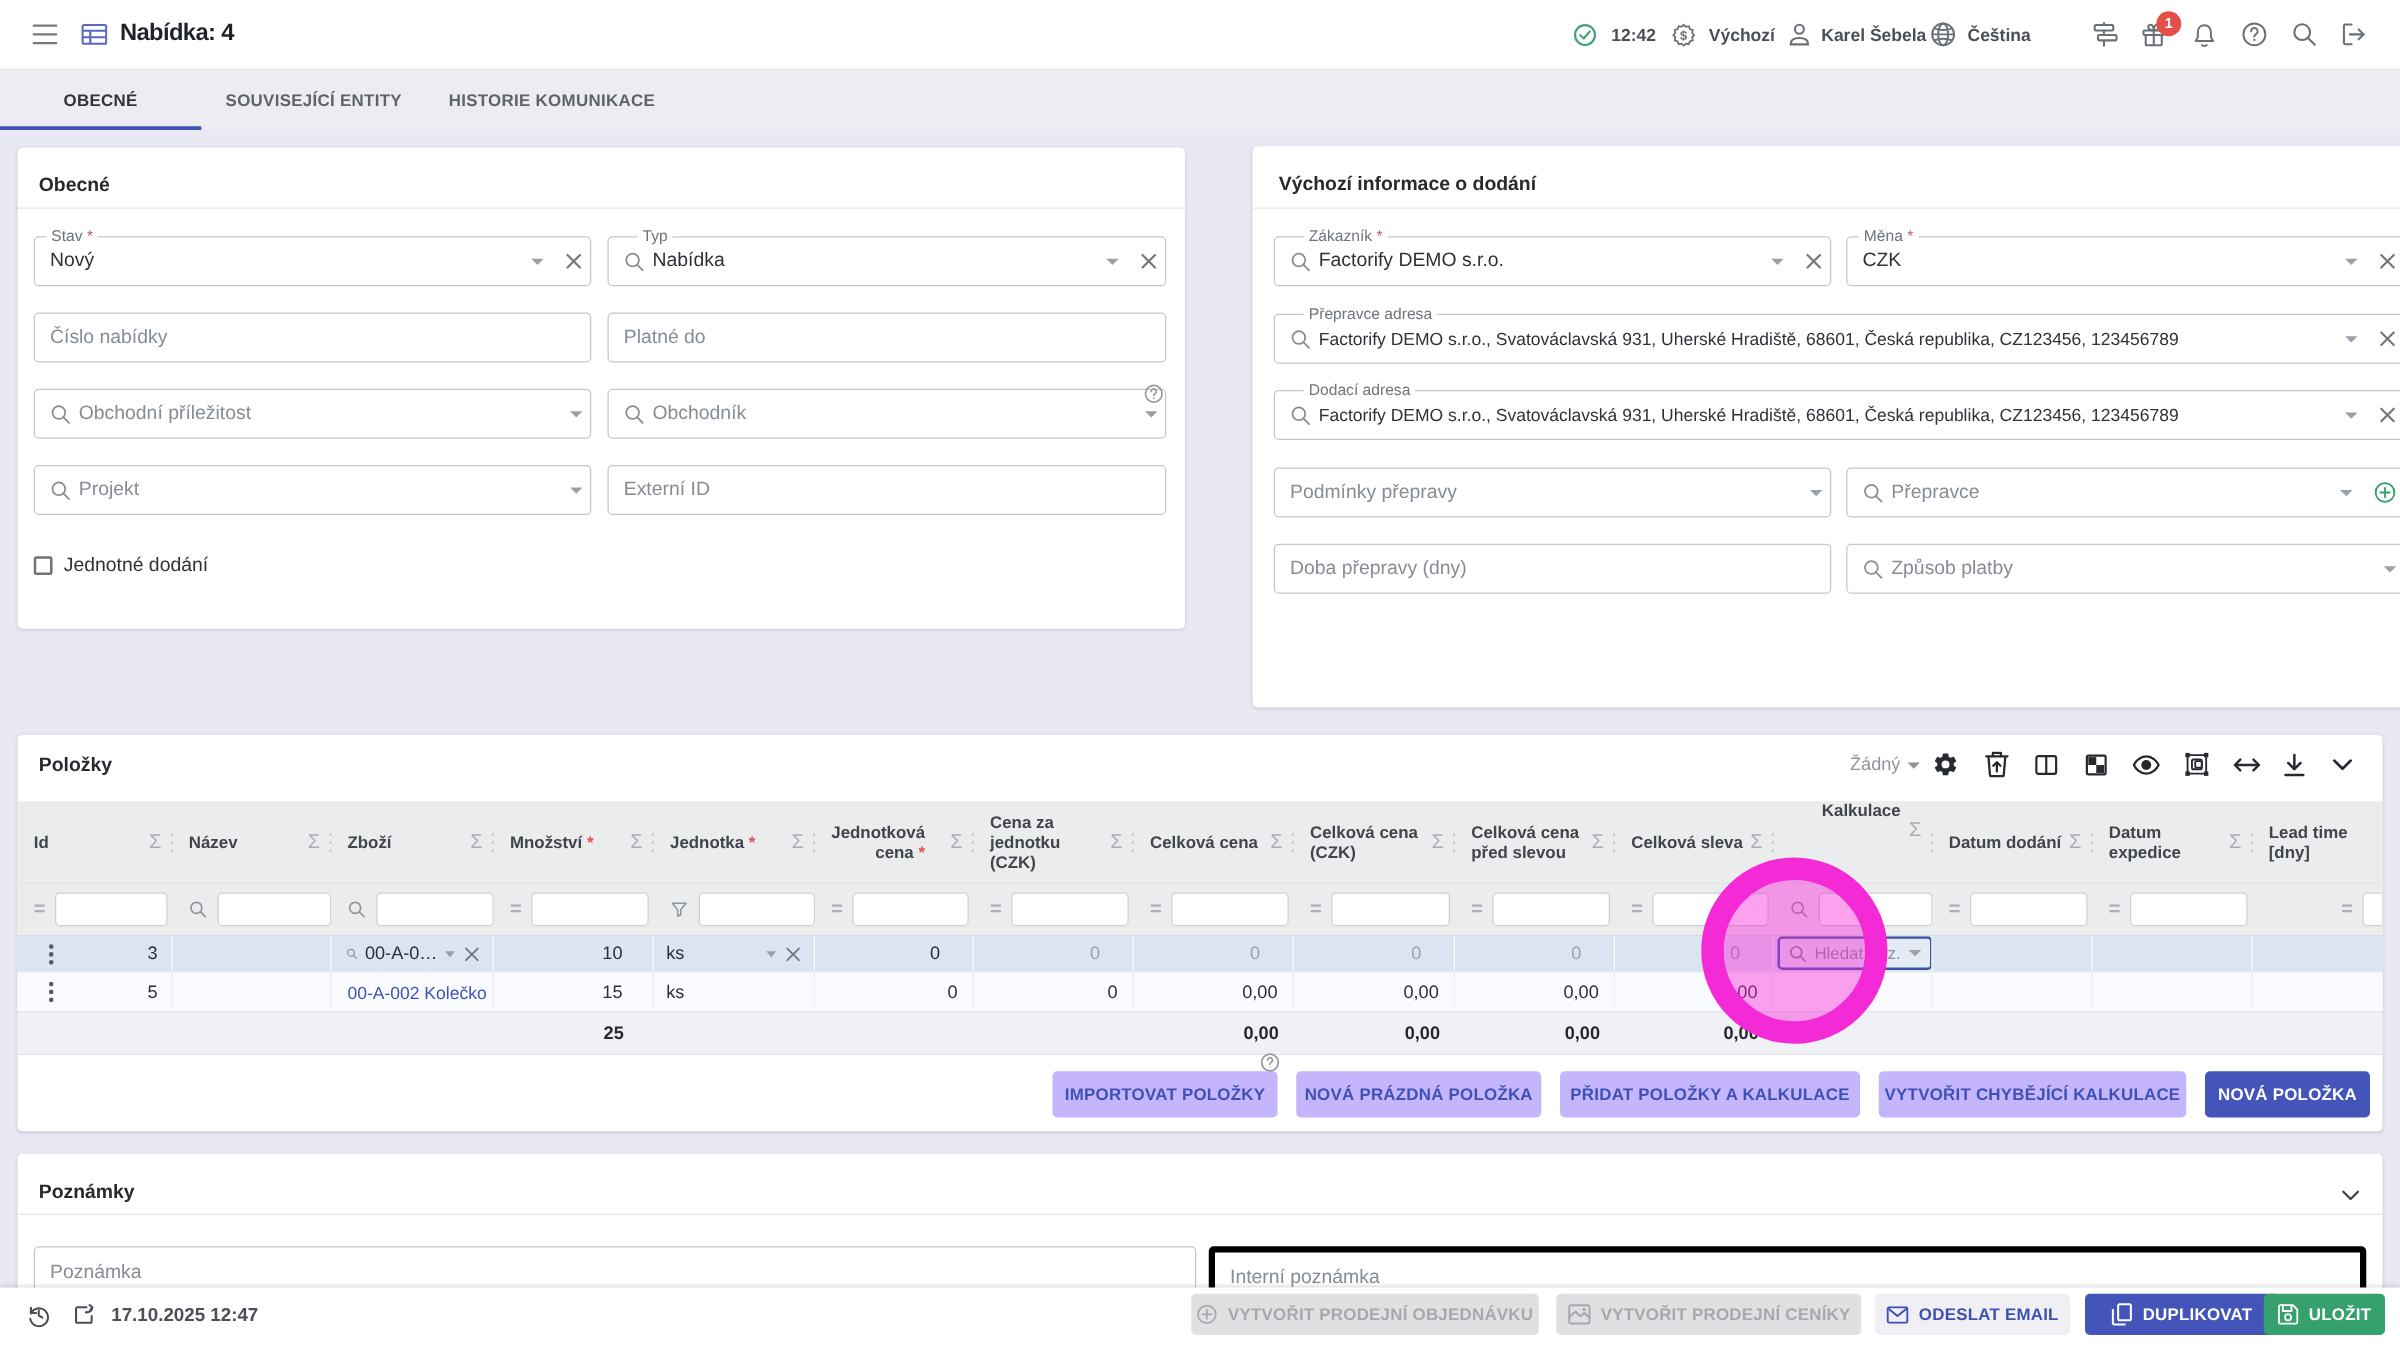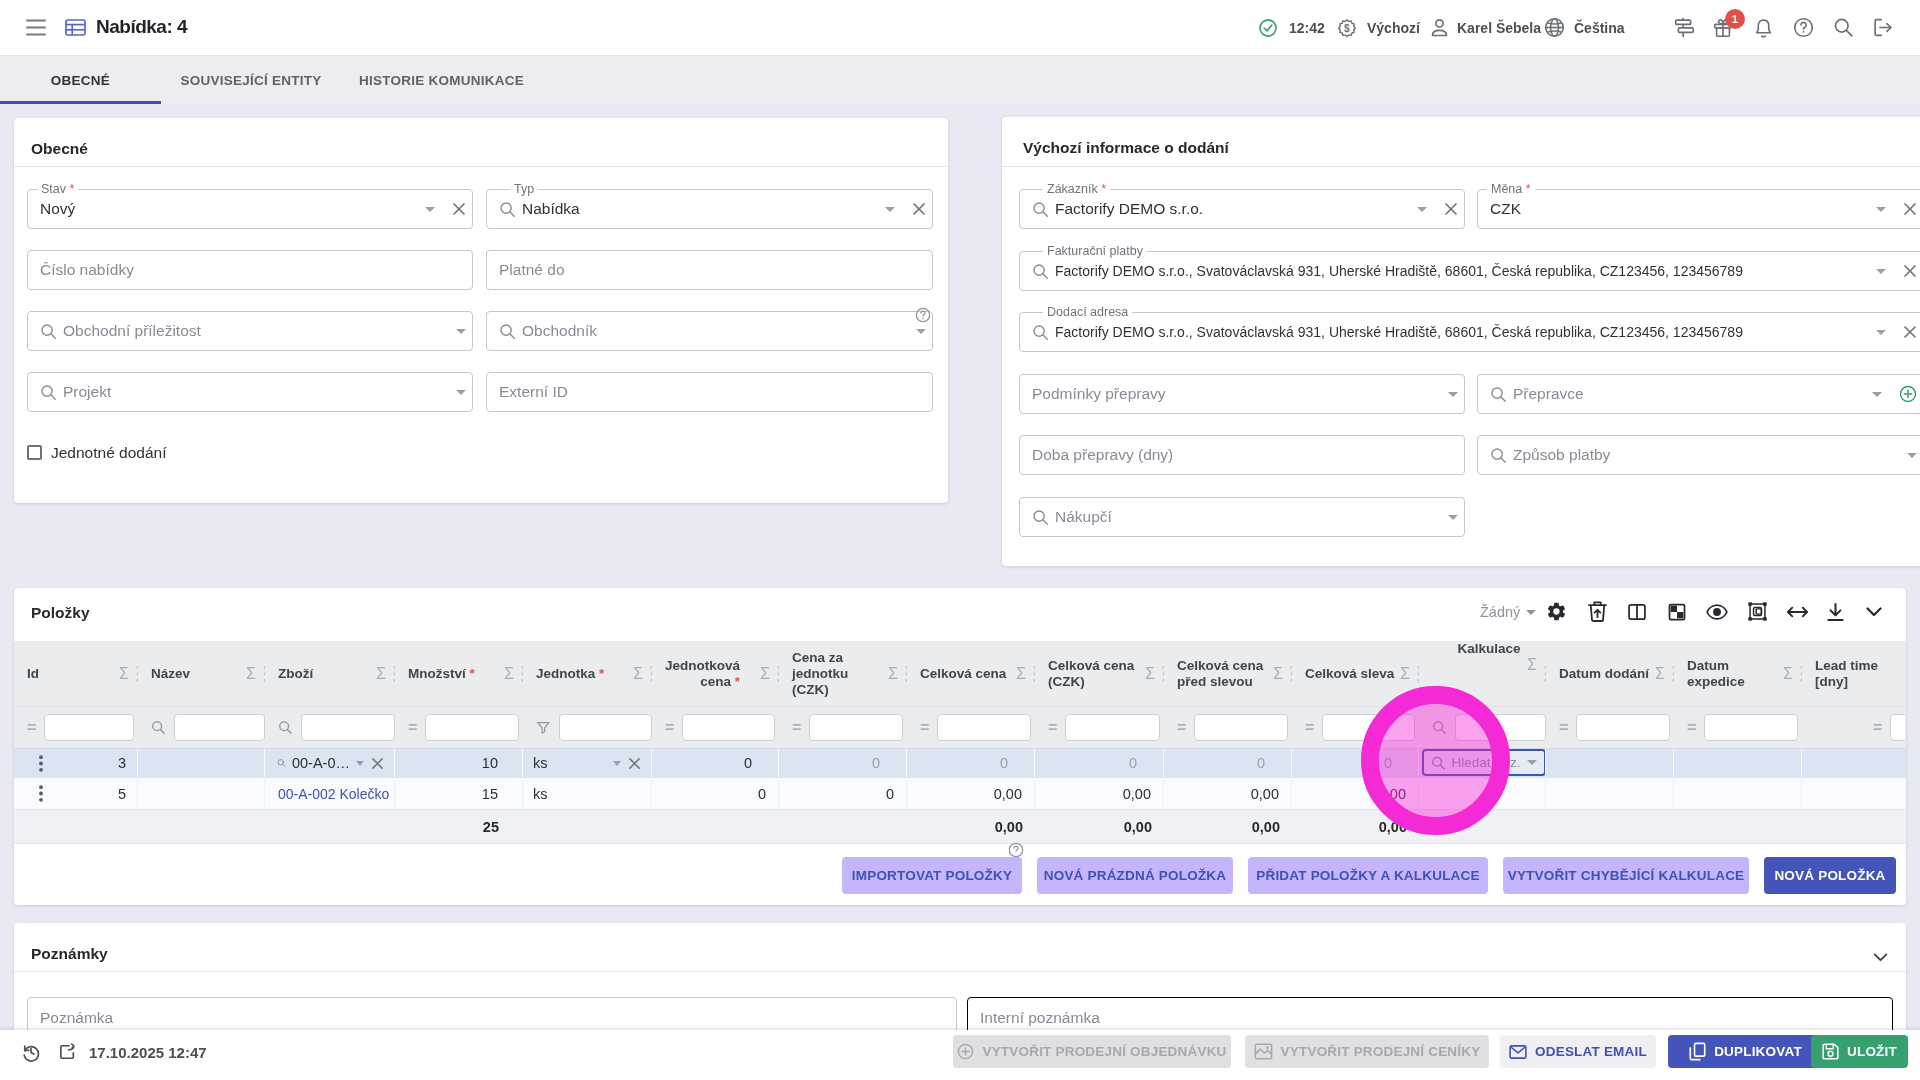--- a/index.html
+++ b/index.html
@@ -249,21 +249,21 @@
         <span class="caret"></span>
         <svg class="ic" width="14" height="14" viewBox="0 0 14 14">
           <g stroke="#72777e" stroke-width="1.7" stroke-linecap="round">
             <line x1="2" y1="2" x2="12" y2="12"></line>
             <line x1="12" y1="2" x2="2" y2="12"></line>
           </g>
         </svg>
       </span>
   </div>
   <div class="fld" style="left:17px;top:134px;width:905px;">
-    <span class="lbl lbl2">Fakturační platby</span>
+    <span class="lbl lbl2">Přepravce adresa</span>
     <svg class="ic" style="margin-right:6px;" width="17" height="17" viewBox="0 0 24 24">
         <g fill="none" stroke="#878d95" stroke-width="2" stroke-linecap="round">
           <circle cx="10" cy="10" r="7.2"></circle>
           <line x1="15.3" y1="15.3" x2="21.5" y2="21.5"></line>
         </g>
       </svg>
       <span style="font-size:14px;">Factorify DEMO s.r.o., Svatováclavská 931, Uherské Hradiště, 68601, Česká republika, CZ123456, 123456789</span>
     <span class="fr">
         <span class="caret"></span>
         <svg class="ic" width="14" height="14" viewBox="0 0 14 14">
@@ -322,32 +322,20 @@
       <span class="ph">Doba přepravy (dny)</span>
     </div>
   <div class="fld" style="left:475px;top:318px;width:447px;">
     <svg class="ic" style="margin-right:6px;" width="17" height="17" viewBox="0 0 24 24">
         <g fill="none" stroke="#878d95" stroke-width="2" stroke-linecap="round">
           <circle cx="10" cy="10" r="7.2"></circle>
           <line x1="15.3" y1="15.3" x2="21.5" y2="21.5"></line>
         </g>
       </svg>
       <span class="ph">Způsob platby</span>
-    <span class="fr">
-        <span class="caret"></span>
-      </span>
-  </div>
-  <div class="fld" style="left:17px;top:380px;width:446px;">
-    <svg class="ic" style="margin-right:6px;" width="17" height="17" viewBox="0 0 24 24">
-        <g fill="none" stroke="#878d95" stroke-width="2" stroke-linecap="round">
-          <circle cx="10" cy="10" r="7.2"></circle>
-          <line x1="15.3" y1="15.3" x2="21.5" y2="21.5"></line>
-        </g>
-      </svg>
-      <span class="ph">Nákupčí</span>
     <span class="fr">
         <span class="caret"></span>
       </span>
   </div>
 </div>
 <div class="card" id="card-polozky" style="left:14px;top:588px;width:1892px;height:317px;">
 <div class="ctitle" style="left:17px;top:16px;">Položky</div>
 <div class="abs" style="left:1466px;top:16px;display:flex;align-items:center;gap:6px;font-size:14.5px;color:#8f949c;">Žádný<span class="caret" style="border-top-color:#8f949c;"></span></div>
 <div class="abs" style="left:1522px;top:13px;display:flex;align-items:center;">
 <span style="width:41px;display:flex;justify-content:center;">
@@ -786,21 +774,21 @@
 <div class="btn btn-grey" style="left:1489px;top:269px;width:246px;height:37px;">VYTVOŘIT CHYBĚJÍCÍ KALKULACE</div>
 <div class="btn btn-prim" style="left:1750px;top:269px;width:132px;height:37px;">NOVÁ POLOŽKA</div>
 </div>
 <div class="card" id="card-poznamky" style="left:14px;top:923px;width:1892px;height:140px;">
   <div class="ctitle" style="left:17px;top:22px;">Poznámky</div>
   <div class="abs" style="left:1859px;top:25px;"><svg width="15" height="9" viewBox="0 0 16 10">
         <path d="M1.5 1.5 L8 8 L14.5 1.5" fill="none" stroke="#3c4046" stroke-width="2" stroke-linecap="round" stroke-linejoin="round"></path>
       </svg></div>
   <div class="cdiv" style="top:48px;"></div>
   <div class="abs" style="left:13px;top:74px;width:930px;height:58px;border:1px solid #c3c7cd;border-radius:4px;padding:11px 12px;font-size:15.5px;color:#868c95;">Poznámka</div>
-  <div class="abs" style="left:953px;top:74px;width:926px;height:58px;border:1px solid #000000;border-radius:4px;padding:11px 12px;font-size:15.5px;color:#868c95;">Interní poznámka</div>
+  <div class="abs" style="left:953px;top:74px;width:926px;height:58px;border:5px solid #000000;border-radius:4px;padding:11px 12px;font-size:15.5px;color:#868c95;">Interní poznámka</div>
 </div>
 <div id="bottombar" class="abs" style="left:0;top:1030px;width:1920px;height:50px;background:#fff;box-shadow:0 -1px 4px rgba(60,64,67,.2);z-index:10;">
   <div class="abs" style="left:21px;top:12px;"><svg width="20" height="20" viewBox="0 0 24 24">
         <g fill="none" stroke="#4b4f56" stroke-width="2" stroke-linecap="round" stroke-linejoin="round">
           <path d="M4.5 5 L4.5 10 L9.5 10"></path>
           <path d="M4.8 9.5 A 8.6 8.6 0 1 1 3.4 14.5" transform="rotate(-8 12 12)"></path>
           <path d="M12 7.5 L12 12.5 L15.5 14.5"></path>
         </g>
       </svg></div>
   <div class="abs" style="left:57px;top:12px;"><svg width="21" height="20" viewBox="0 0 24 24">

